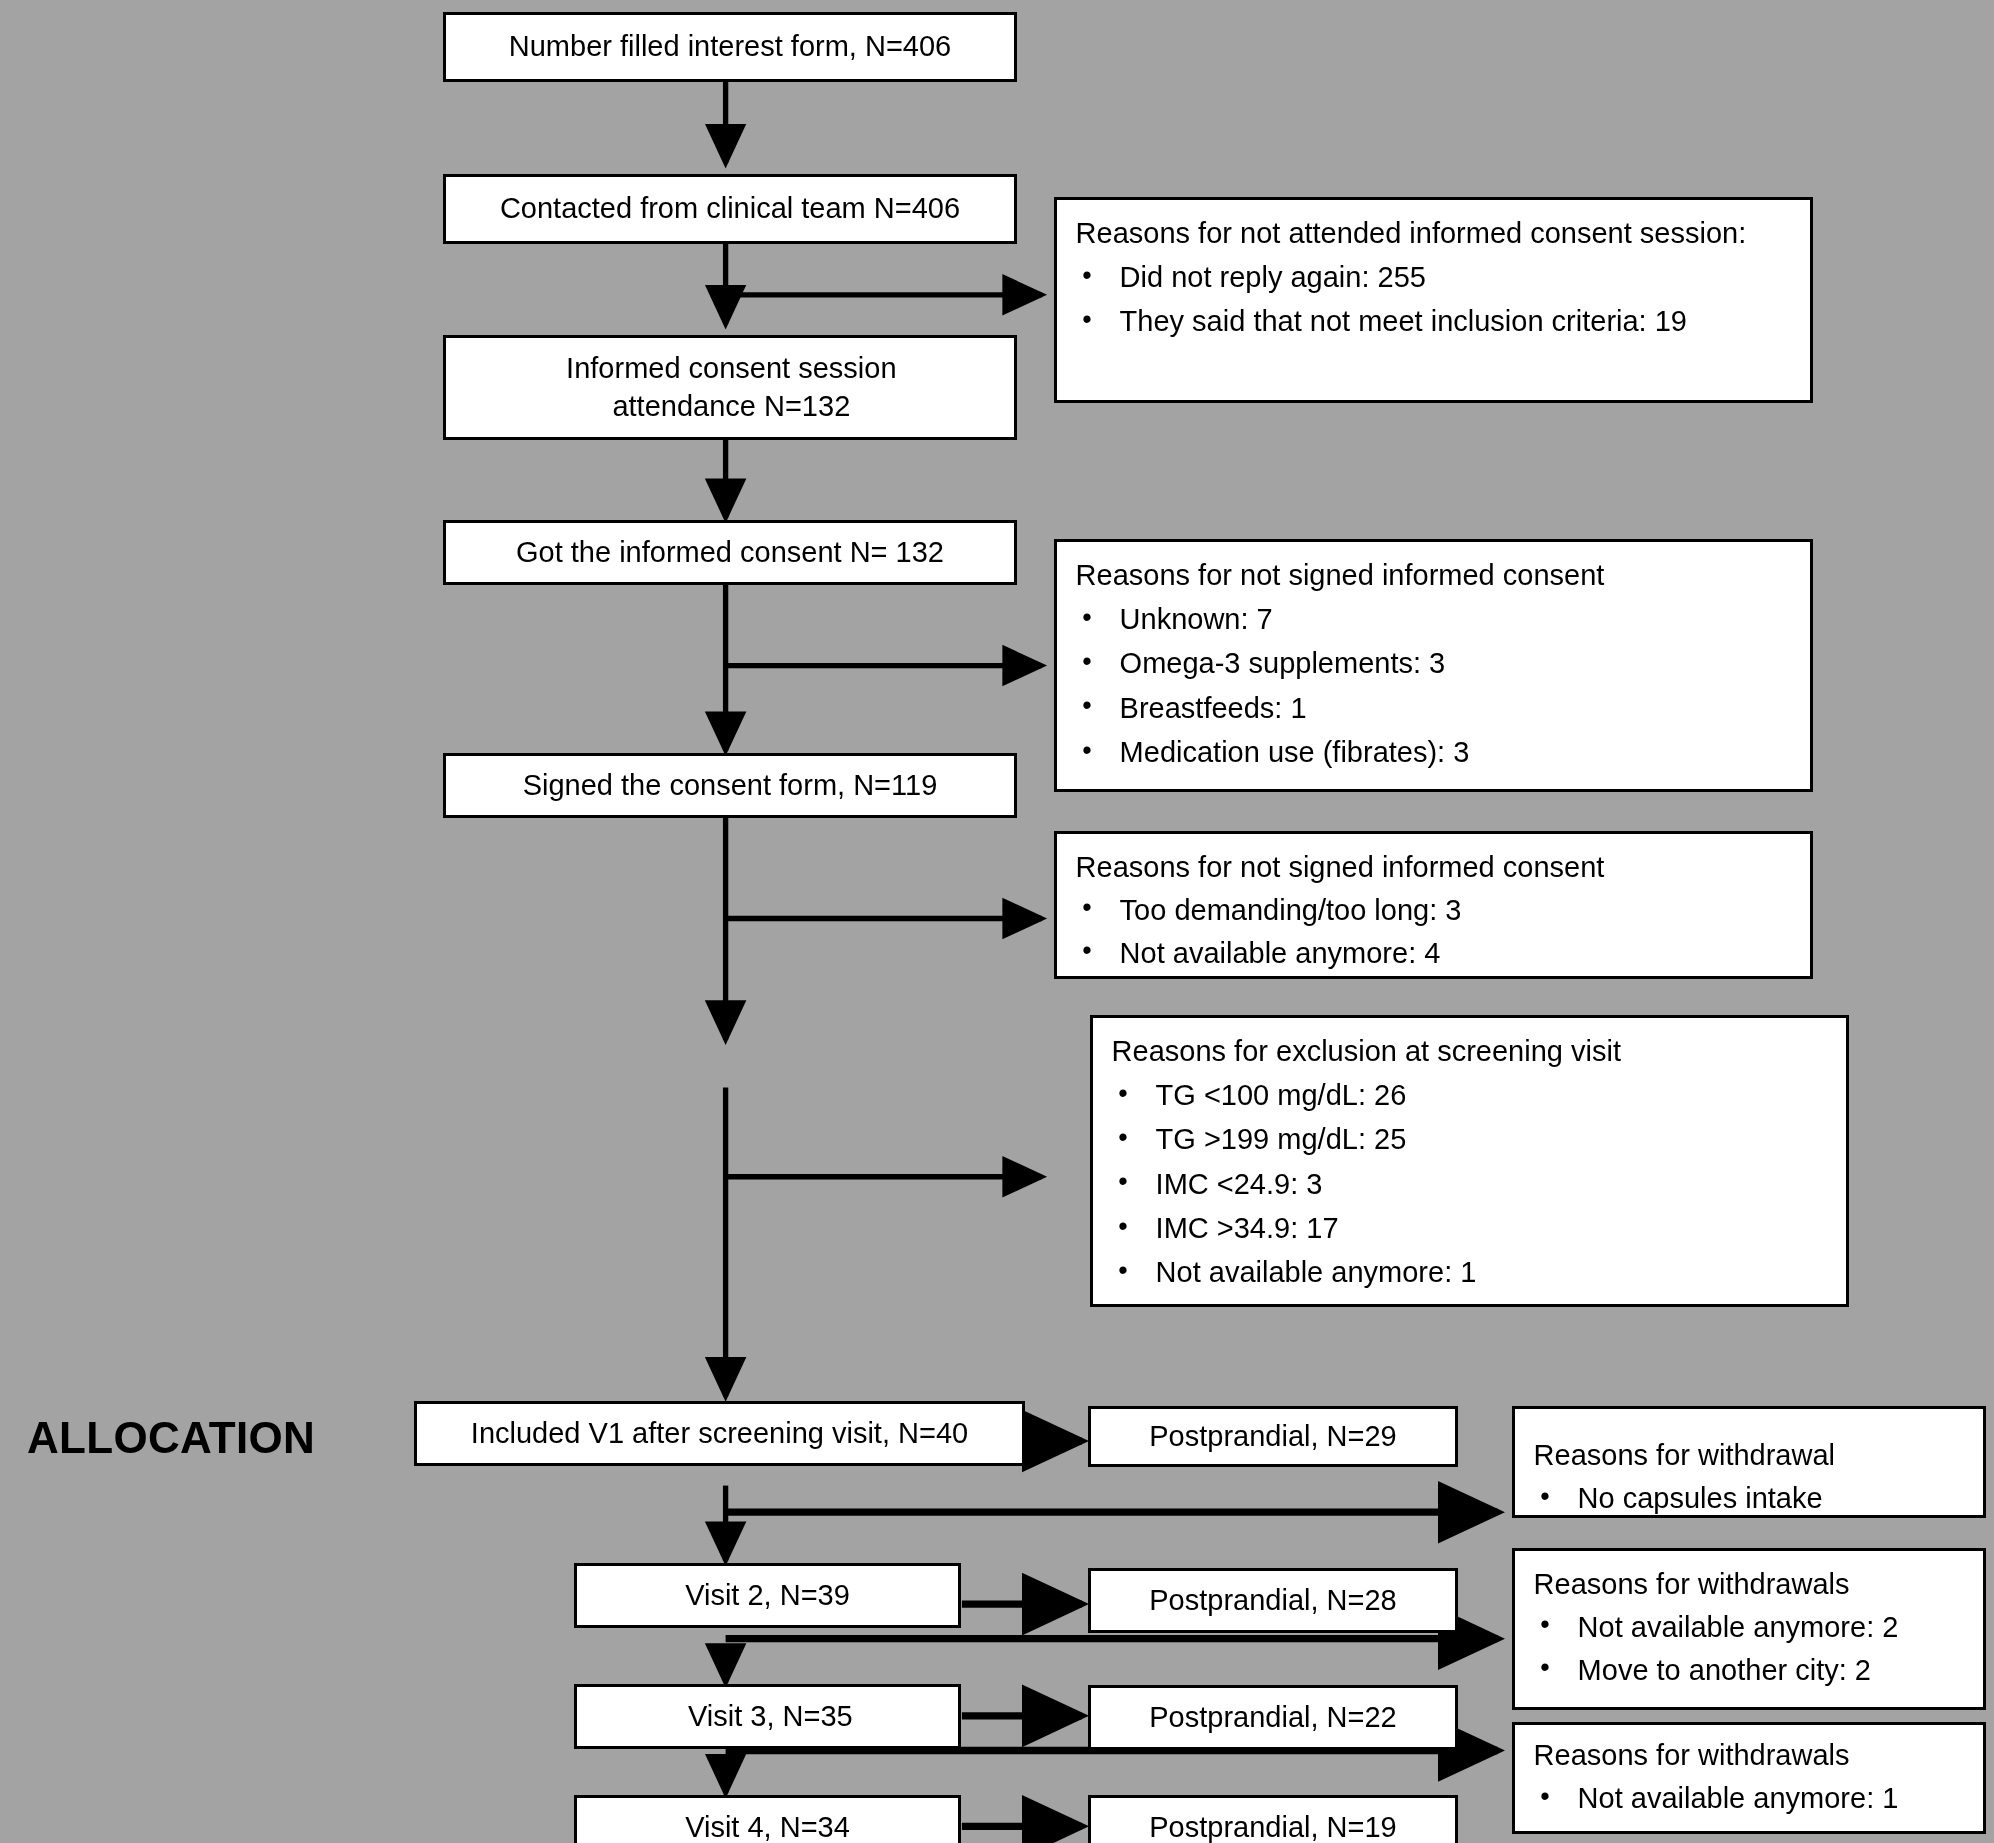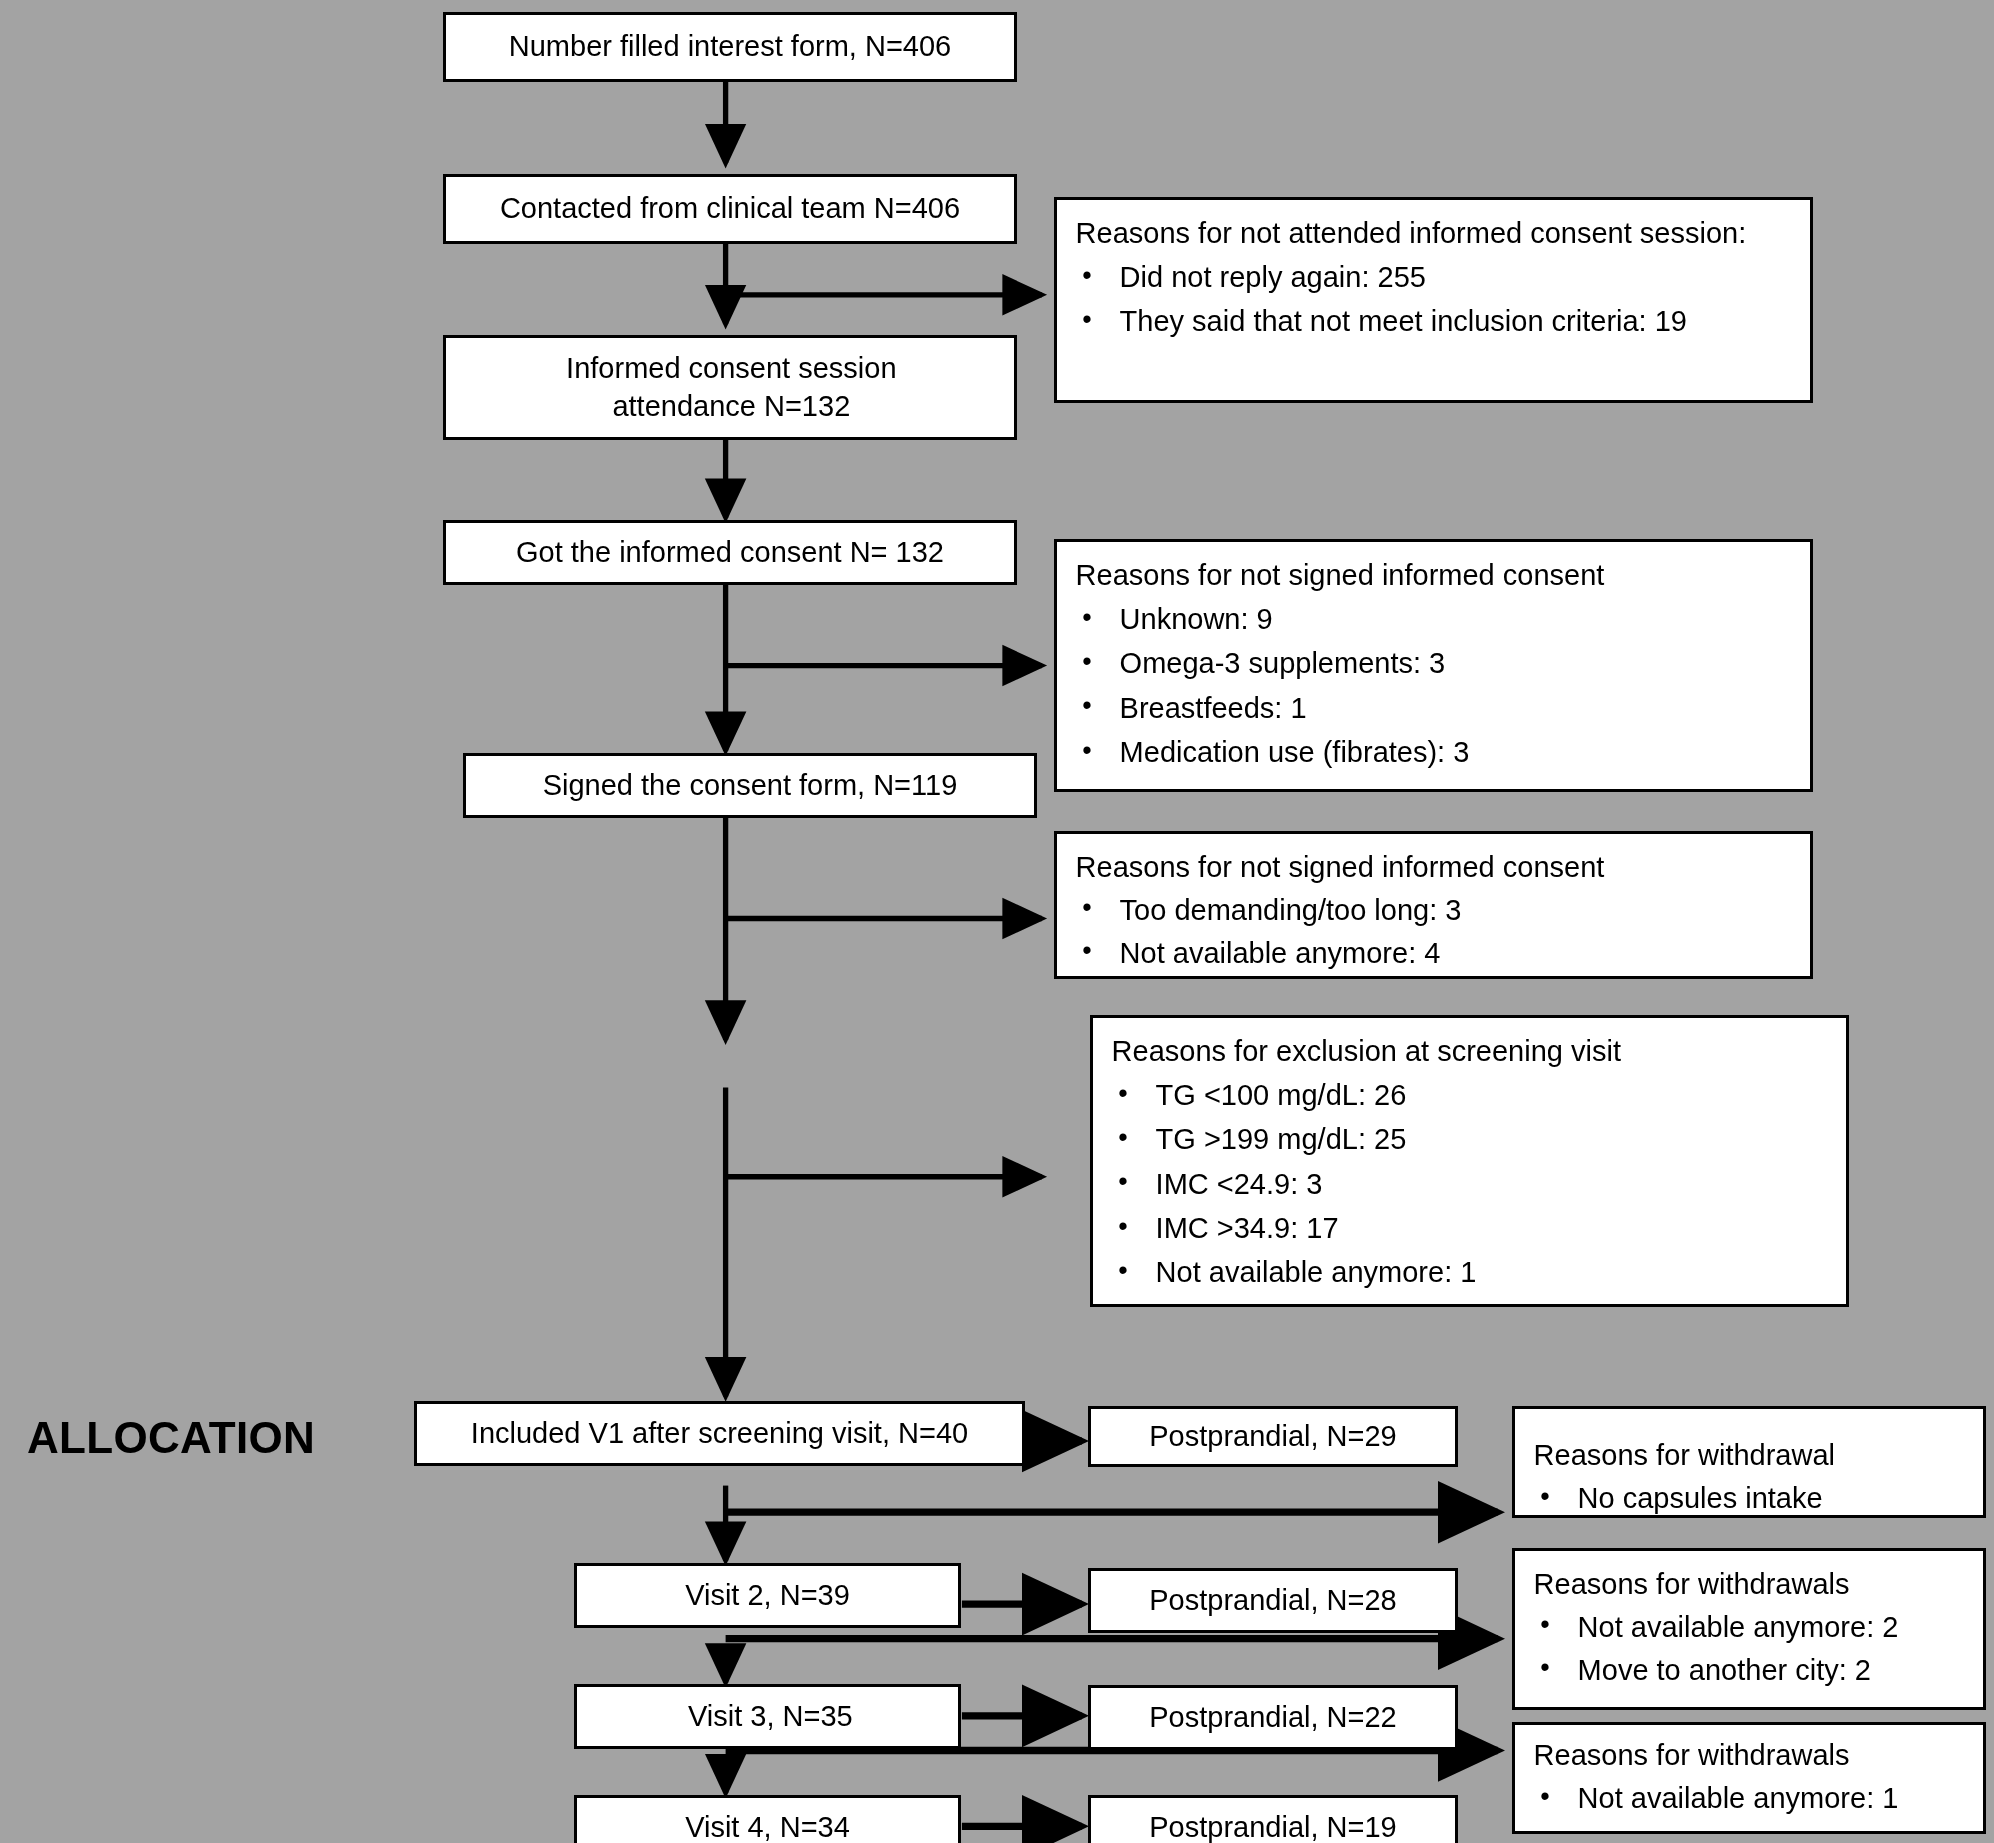--- a/index.html
+++ b/index.html
@@ -155,21 +155,21 @@
     <span>
       <span>Informed consent session</span><br>
       <span>attendance N=132</span>
     </span>
   </div>
 
   <div class="node" style="left:443px; top:520px; width:574px; height:65px;text-align:right;">
     <span>Got the informed consent N= 132</span>
   </div>
 
-  <div class="node" style="left:443px; top:753px; width:574px; height:65px;margin-left:20px;">
+  <div class="node" style="left:443px; top:753px; width:574px; height:65px;">
     <span>Signed the consent form, N=119</span>
   </div>
 
 
   <div class="node" style="left:414px; top:1401px; width:611px; height:65px;">
     <span>Included V1 after screening visit, N=40</span>
   </div>
 
   <div class="node" style="left:574px; top:1563px; width:387px; height:65px;">
     <span>Visit 2, N=39</span>
@@ -203,21 +203,21 @@
     <span class="phead">Reasons for not attended informed consent session:</span>
     <ul>
       <li>Did not reply again: 255</li>
       <li>They said that not meet inclusion criteria: 19</li>
     </ul>
   </div>
 
   <div class="panel" style="left:1054px; top:539px; width:759px; height:253px;">
     <span class="phead">Reasons for not signed informed consent</span>
     <ul>
-      <li>Unknown: 9</li>
+      <li>Unknown: 7</li>
       <li>Omega-3 supplements: 3</li>
       <li>Breastfeeds: 1</li>
       <li>Medication use (fibrates): 3</li>
     </ul>
   </div>
 
   <div class="panel tight" style="left:1054px; top:831px; width:759px; height:148px;">
     <span class="phead">Reasons for not signed informed consent</span>
     <ul>
       <li>Too demanding/too long: 3</li>

